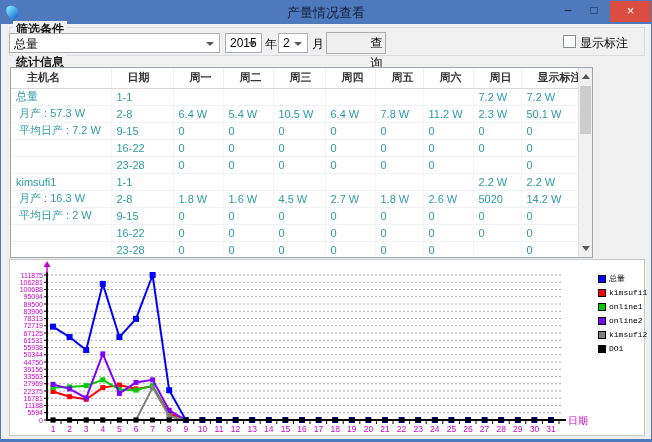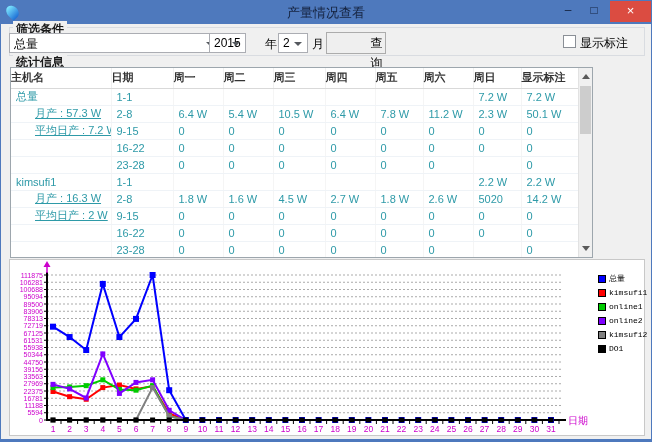--- a/index.html
+++ b/index.html
@@ -30,24 +30,24 @@
     border-left:4px solid transparent; border-right:4px solid transparent; border-top:4px solid #55595E; }
   .flt-label{ position:absolute; font-size:12px; color:#000; }
   .query-btn{ position:absolute; background:#EFEFEF; border:1px solid #ACACAC; font-size:12px;
     color:#000; text-align:center; line-height:20px;padding-left:41px; }
   .checkbox{ position:absolute; width:13px; height:13px; background:#fff; border:1px solid #8A8F96; }
   
   .table-wrap{ position:absolute; left:9px; top:66px; width:583px; height:191px;
     background:#fff; border:1px solid #9DA6AD; overflow:hidden; }
   table{ border-collapse:collapse; table-layout:fixed; width:568px; }
   th{ font-size:11px; font-weight:bold; color:#333; text-align:left; height:20px;
-    padding:0 0 0 0; border-bottom:1px solid #D9D9D9; border-right:1px solid #F0F0F0; background:#fff; white-space:nowrap;}
+    padding:0 0 0 16px; border-bottom:1px solid #D9D9D9; border-right:1px solid #F0F0F0; background:#fff; white-space:nowrap;}
   td{ font-size:11px; color:#2E9AA8; height:17px; padding:0 0 0 5px;
     border-bottom:1px solid #EFF3F7; border-right:1px solid #F5F5F5; white-space:nowrap; overflow:hidden;}
-  td.indent{ padding-left:24px;text-decoration:underline; }
+  td.indent{ padding-left:8px; }
   
   .vscroll{ position:absolute; right:0; top:0; width:14px; height:100%; background:#F0F0F0; border-left:1px solid #E2E2E2; }
   .sb-arrow{ position:absolute; left:3px; width:0; height:0;
     border-left:4px solid transparent; border-right:4px solid transparent; }
   .sb-up{ top:6px; border-bottom:5px solid #5A5A5A; }
   .sb-down{ bottom:6px; border-top:5px solid #5A5A5A; }
   .sb-thumb{ position:absolute; left:1px; top:18px; width:11px; height:48px; background:#CDCDCD; }
   
   .chart-panel{ position:absolute; left:8px; top:258px; width:636px; height:177px;
     background:#fff; border:1px solid #C8C8C8; }
@@ -69,21 +69,21 @@
     <span class="win-btn btn-close">×</span>
   </div>
 
   <div class="groupbox" style="left:8px; top:26px; width:636px; height:29px;"></div>
   <span class="group-label" style="left:12px; top:20px;">筛选条件</span>
 
   <div class="combo" style="left:8px; top:32px; width:211px;">
     <span>总量</span>
     <span class="chev"></span>
   </div>
-  <div class="combo" style="left:208px; top:32px; width:37px;text-align:right;">
+  <div class="combo" style="left:224px; top:32px; width:37px;text-align:right;">
     <span>2015</span>
     <span class="chev"></span>
   </div>
   <span class="flt-label" style="left:264px; top:35px;">年</span>
   <div class="combo" style="left:277px; top:32px; width:30px;">
     <span>2</span>
     <span class="chev"></span>
   </div>
   <span class="flt-label" style="left:311px; top:35px;">月</span>
   <div class="query-btn" style="left:325px; top:31px; width:60px; height:22px;">查询</div>

